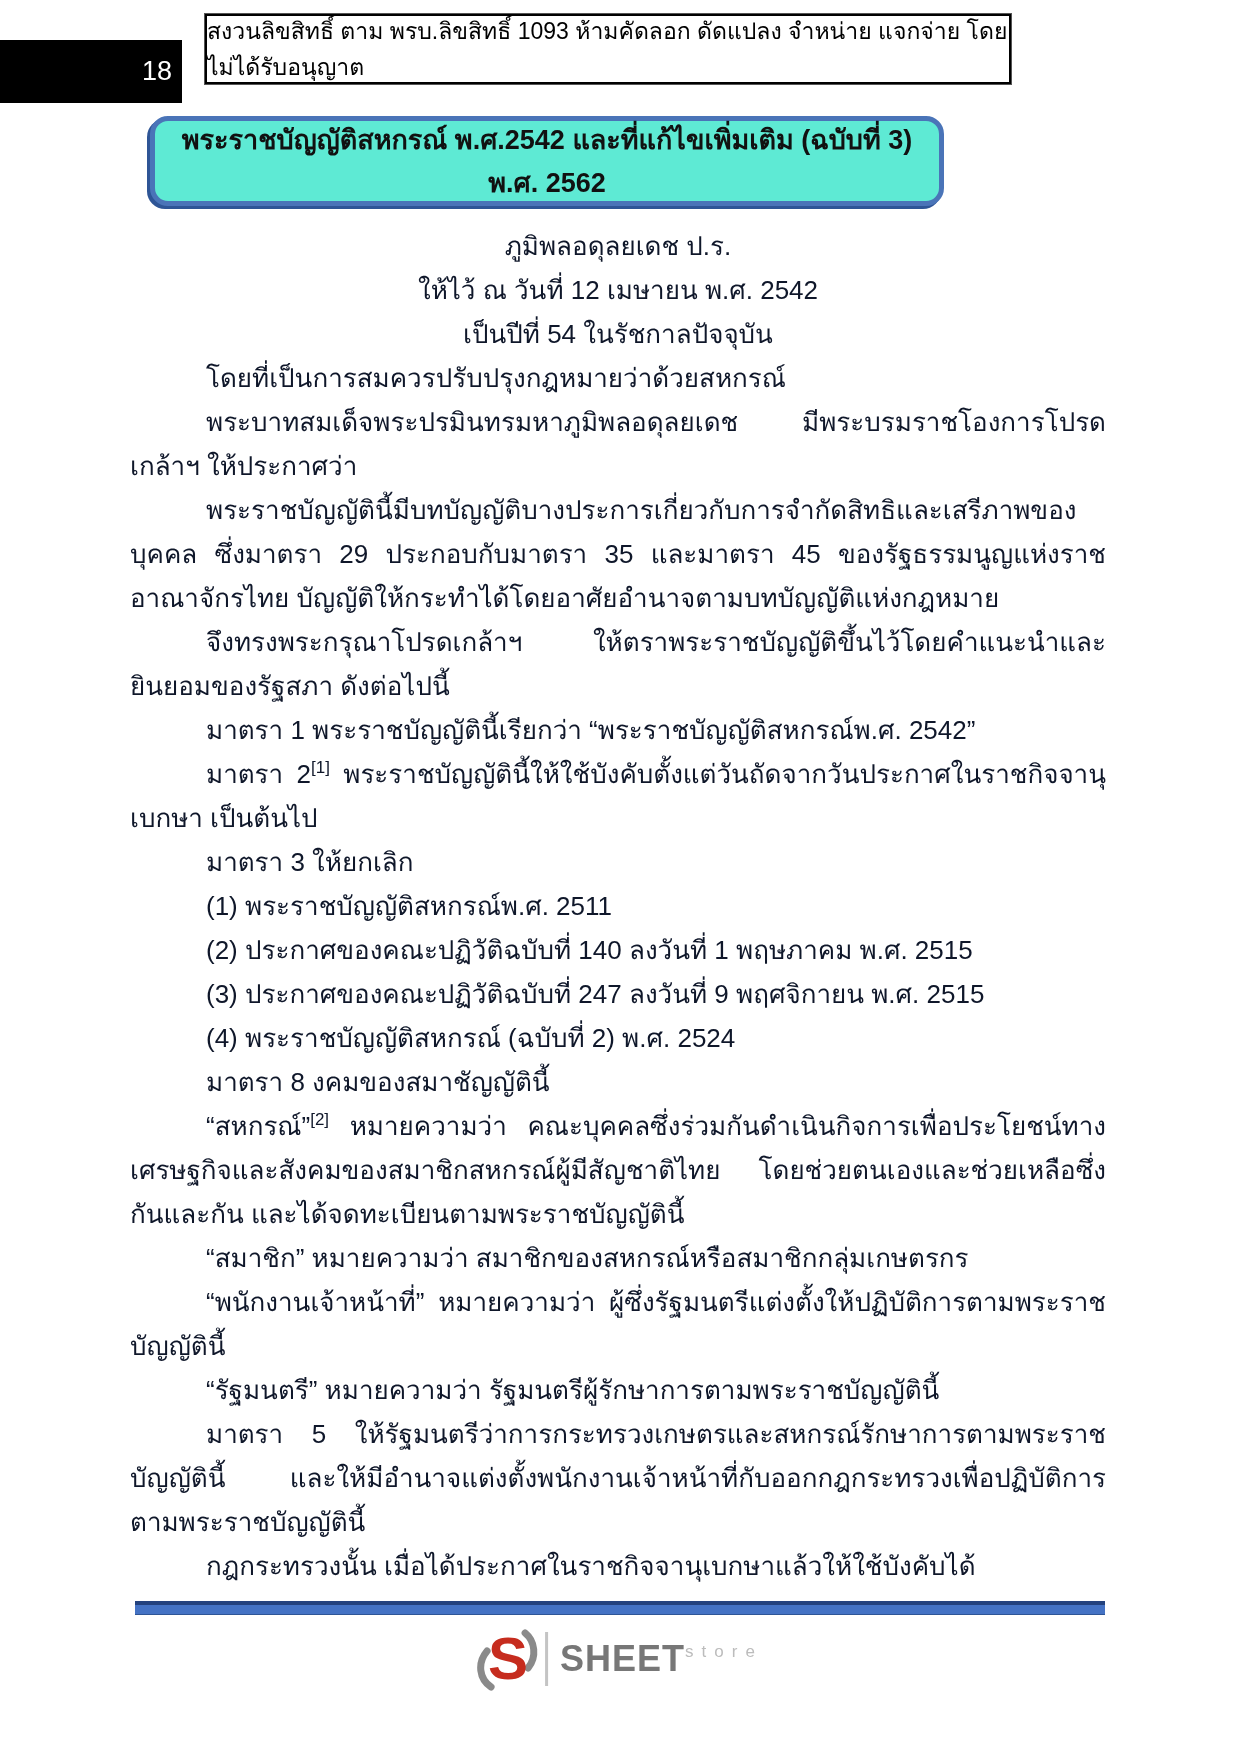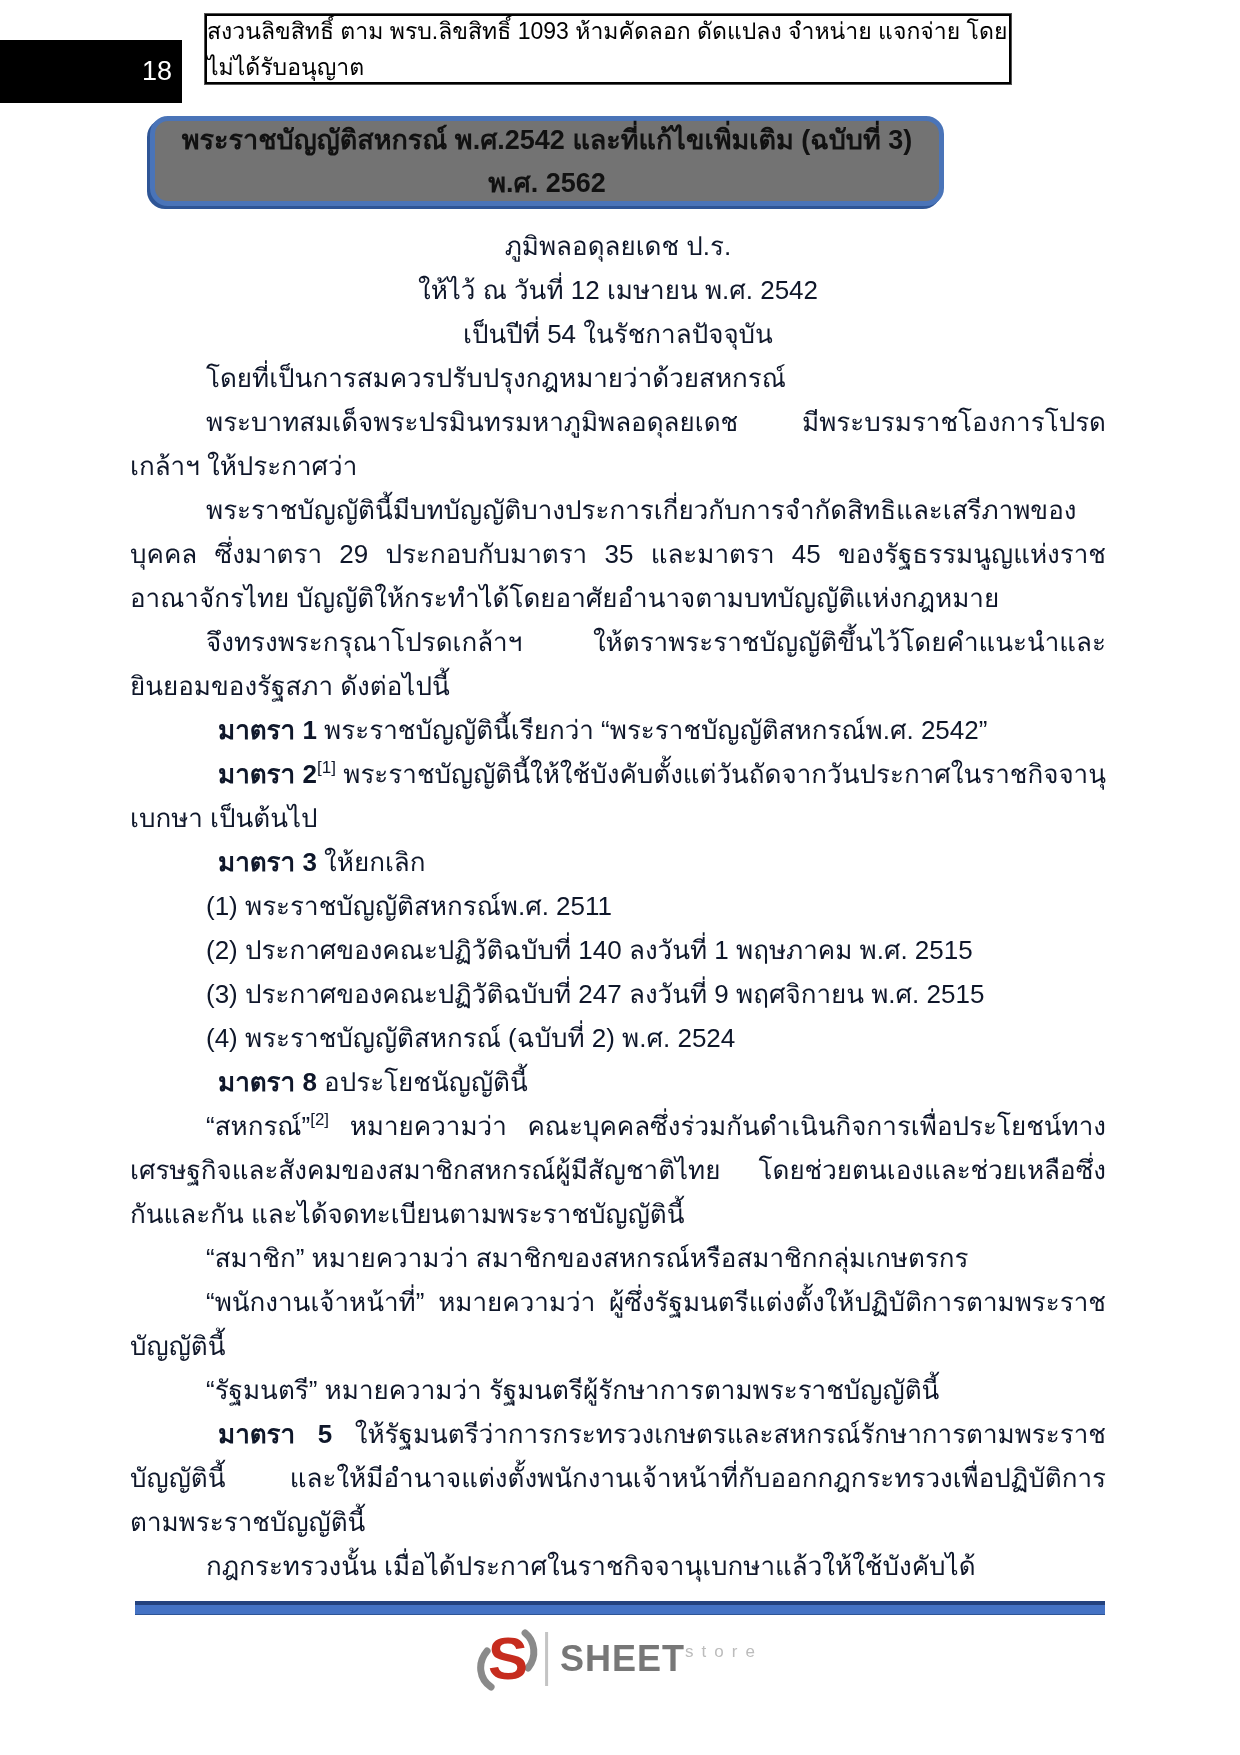--- a/index.html
+++ b/index.html
@@ -34,41 +34,41 @@
     padding-right: 10px;
     font-size: 27px;
   }
   .title-box {
     position: absolute;
     left: 150px; top: 116px;
     width: 794px; height: 90px;
     border: 5px solid #4a74b8;
     border-radius: 18px;
     box-shadow: -3px 3px 0 0 #2e5596;
-    background: #737373;
+    background: #5eead4;
     display: flex; align-items: center; justify-content: center;
     font-size: 27px;
     font-weight: bold;
     color: #111;
     text-align: center;
   }
   .content {
     position: absolute;
     left: 130px; top: 224px;
     width: 976px;
     font-size: 26px;
     line-height: 44px;
     color: #0f172a;
   }
   .centered-line { text-align: center; }
   .content p {
     text-align: justify;
     text-indent: 76px;
   }
-  .content p .bold { font-weight: bold; margin-left: 12px; }
+  .content p .bold { font-weight: normal; }
   .content p .sup {
     font-size: 17px;
     vertical-align: super;
     line-height: 0;
   }
   .footer-bar {
     position: absolute;
     left: 135px; top: 1601px;
     width: 970px; height: 14px;
     background: #4472c4;
@@ -131,21 +131,21 @@
         <p><span class="normal">พระบาทสมเด็จพระปรมินทรมหาภูมิพลอดุลยเดช มีพระบรมราชโองการโปรดเกล้าฯ ให้ประกาศว่า</span></p>
         <p><span class="normal">พระราชบัญญัตินี้มีบทบัญญัติบางประการเกี่ยวกับการจำกัดสิทธิและเสรีภาพของบุคคล ซึ่งมาตรา 29 ประกอบกับมาตรา 35 และมาตรา 45 ของรัฐธรรมนูญแห่งราชอาณาจักรไทย บัญญัติให้กระทำได้โดยอาศัยอำนาจตามบทบัญญัติแห่งกฎหมาย</span></p>
         <p><span class="normal">จึงทรงพระกรุณาโปรดเกล้าฯ ให้ตราพระราชบัญญัติขึ้นไว้โดยคำแนะนำและยินยอมของรัฐสภา ดังต่อไปนี้</span></p>
         <p><span class="bold">มาตรา 1 </span><span class="normal">พระราชบัญญัตินี้เรียกว่า “พระราชบัญญัติสหกรณ์พ.ศ. 2542”</span></p>
         <p><span class="bold">มาตรา 2</span><span class="sup">[1]</span><span class="normal"> พระราชบัญญัตินี้ให้ใช้บังคับตั้งแต่วันถัดจากวันประกาศในราชกิจจานุเบกษา เป็นต้นไป</span></p>
         <p><span class="bold">มาตรา 3 </span><span class="normal">ให้ยกเลิก</span></p>
         <p><span class="normal">(1) พระราชบัญญัติสหกรณ์พ.ศ. 2511</span></p>
         <p><span class="normal">(2) ประกาศของคณะปฏิวัติฉบับที่ 140 ลงวันที่ 1 พฤษภาคม พ.ศ. 2515</span></p>
         <p><span class="normal">(3) ประกาศของคณะปฏิวัติฉบับที่ 247 ลงวันที่ 9 พฤศจิกายน พ.ศ. 2515</span></p>
         <p><span class="normal">(4) พระราชบัญญัติสหกรณ์ (ฉบับที่ 2) พ.ศ. 2524</span></p>
-        <p><span class="bold">มาตรา 8 </span><span class="normal">อประโยชนัญญัตินี้</span></p>
+        <p><span class="bold">มาตรา 8 </span><span class="normal">งคมของสมาชัญญัตินี้</span></p>
         <p><span class="normal">“สหกรณ์”</span><span class="sup">[2]</span><span class="normal"> หมายความว่า คณะบุคคลซึ่งร่วมกันดำเนินกิจการเพื่อประโยชน์ทางเศรษฐกิจและสังคมของสมาชิกสหกรณ์ผู้มีสัญชาติไทย โดยช่วยตนเองและช่วยเหลือซึ่งกันและกัน และได้จดทะเบียนตามพระราชบัญญัตินี้</span></p>
         <p><span class="normal">“สมาชิก” หมายความว่า สมาชิกของสหกรณ์หรือสมาชิกกลุ่มเกษตรกร</span></p>
         <p><span class="normal">“พนักงานเจ้าหน้าที่” หมายความว่า ผู้ซึ่งรัฐมนตรีแต่งตั้งให้ปฏิบัติการตามพระราชบัญญัตินี้</span></p>
         <p><span class="normal">“รัฐมนตรี” หมายความว่า รัฐมนตรีผู้รักษาการตามพระราชบัญญัตินี้</span></p>
         <p><span class="bold">มาตรา 5 </span><span class="normal">ให้รัฐมนตรีว่าการกระทรวงเกษตรและสหกรณ์รักษาการตามพระราชบัญญัตินี้ และให้มีอำนาจแต่งตั้งพนักงานเจ้าหน้าที่กับออกกฎกระทรวงเพื่อปฏิบัติการตามพระราชบัญญัตินี้</span></p>
         <p><span class="normal">กฎกระทรวงนั้น เมื่อได้ประกาศในราชกิจจานุเบกษาแล้วให้ใช้บังคับได้</span></p>
       </div>
   </div>
 
   <div class="footer-bar"></div>

